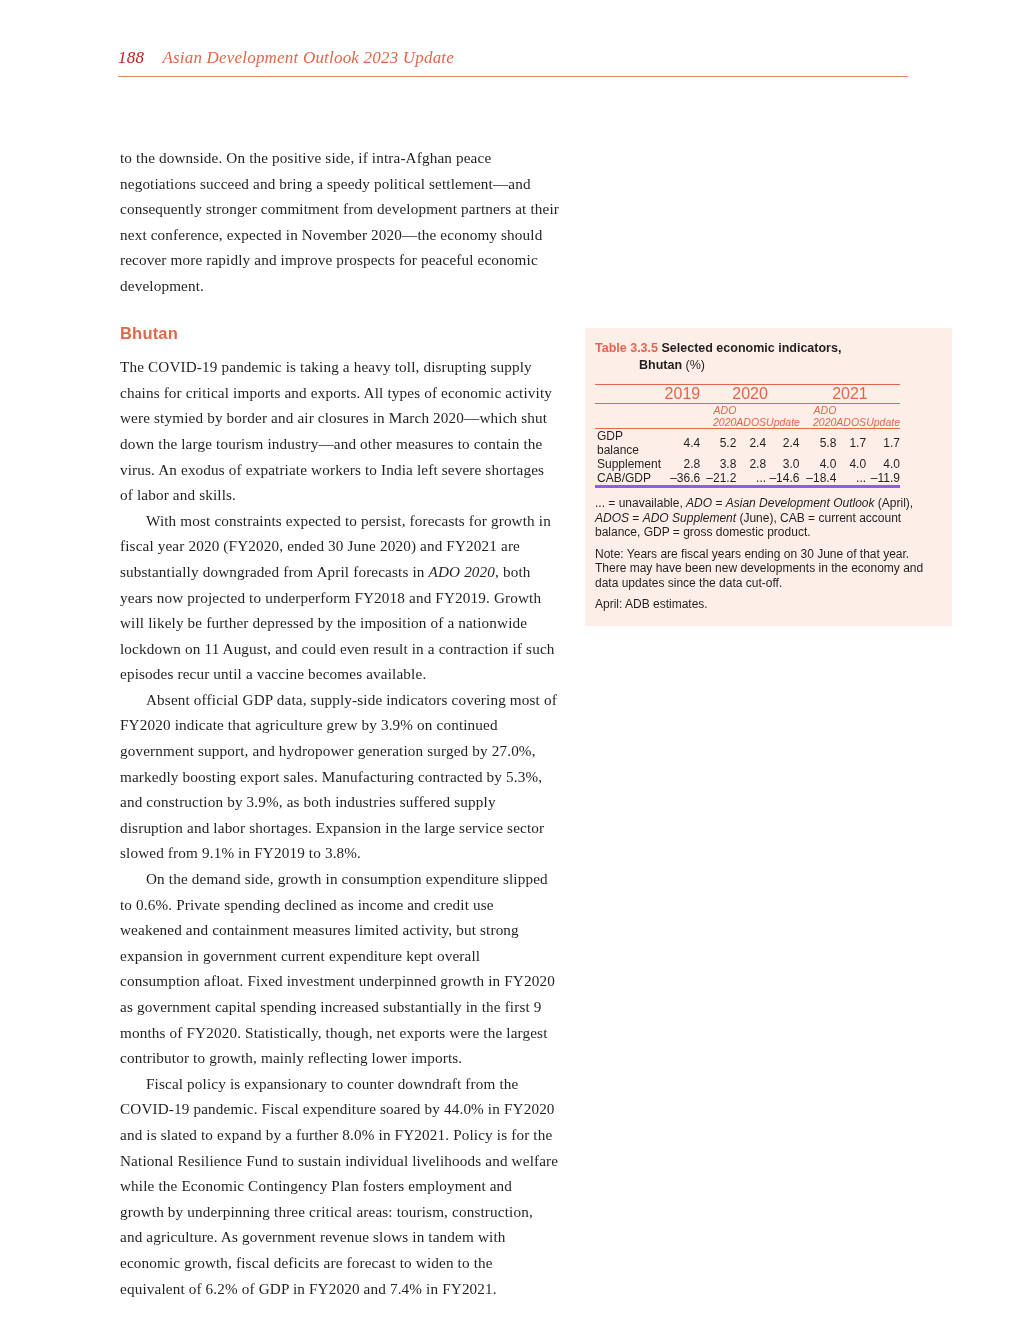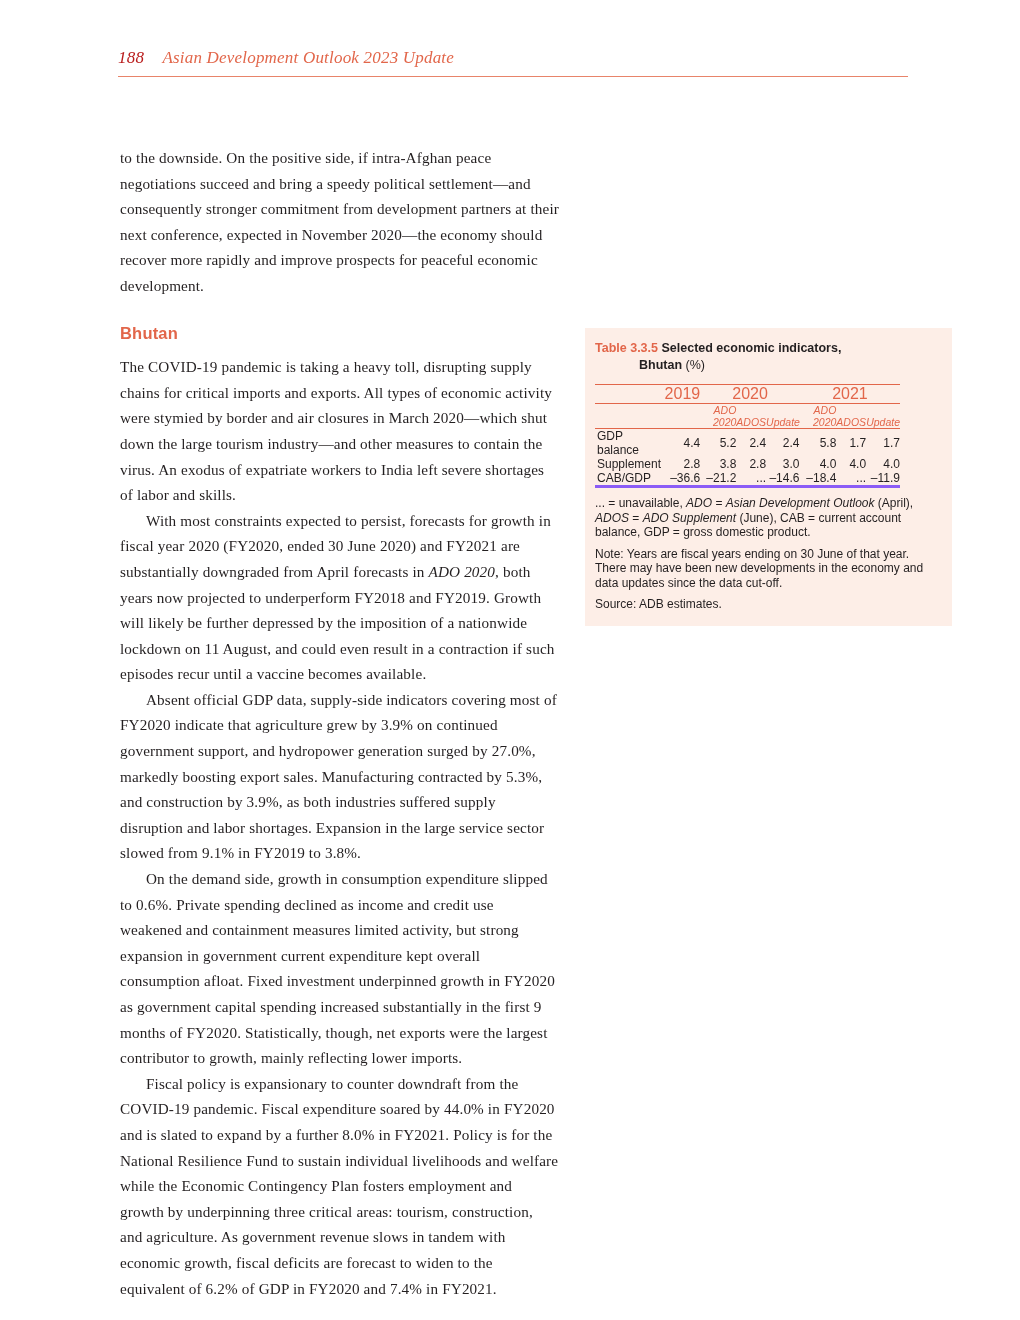--- a/index.html
+++ b/index.html
@@ -252,17 +252,17 @@
           <td>...</td>
           <td>–11.9</td>
         </tr>
       </tbody>
     </table>
 
     <div class="tb-notes">
       <p><span>... = unavailable, </span><em>ADO</em><span> = </span><em>Asian Development Outlook</em><span> (April),</span>
       <em>ADOS</em><span> = </span><em>ADO Supplement</em><span> (June), CAB = current account balance, GDP = gross domestic product.</span></p>
       <p>Note: Years are fiscal years ending on 30 June of that year. There may have been new developments in the economy and data updates since the data cut-off.</p>
-      <p>Source: ADB estimates.</p>
+      <p>April: ADB estimates.</p>
     </div>
   </div>
 
 </div>
 
 </body></html>

